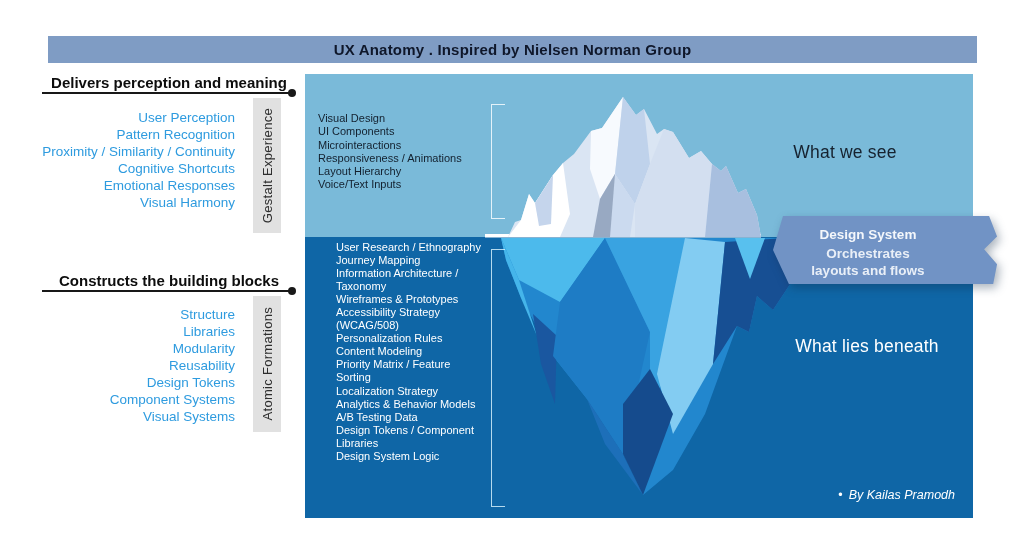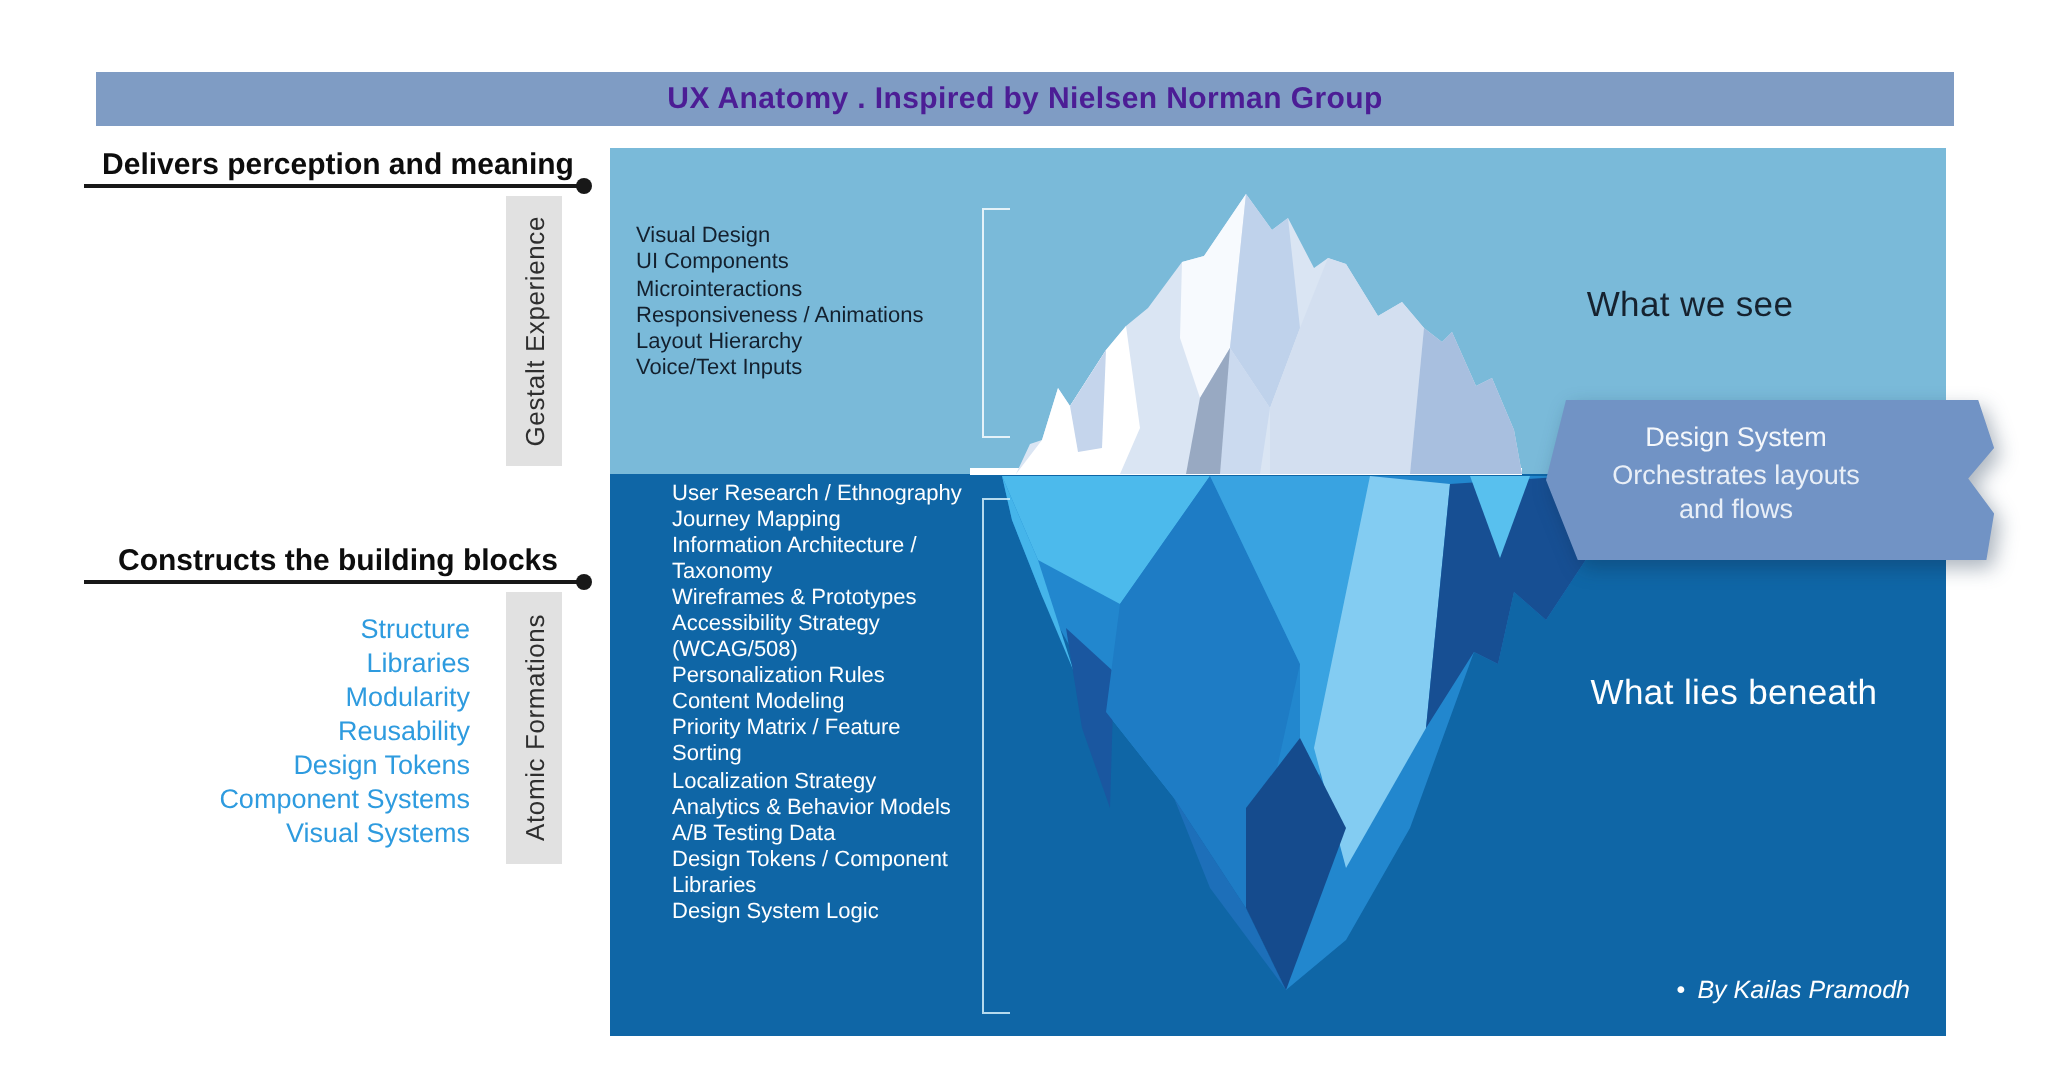--- a/index.html
+++ b/index.html
@@ -1,21 +1,21 @@
 <!DOCTYPE html>
 <html><head>
 <meta charset="utf-8">
 <style>
   html,body{margin:0;padding:0;background:#ffffff;}
   .canvas{position:relative;width:1024px;height:541px;background:#ffffff;overflow:hidden;
           font-family:"Liberation Sans",sans-serif;}
 
   
   .title-bar{position:absolute;left:48px;top:36px;width:929px;height:27px;
-             background:#7F9CC4;color:#4c1d95;font-size:15px;font-weight:700;
+             background:#7F9CC4;color:#0f172a;font-size:15px;font-weight:700;
              display:flex;align-items:center;justify-content:center;letter-spacing:.2px;}
 
   
   .sec-heading{position:absolute;left:42px;width:254px;text-align:center;
                font-size:15px;font-weight:600;color:#0d0d0d;}
   .rule{position:absolute;left:42px;width:252px;height:2px;background:#181818;}
   .rule::after{content:"";position:absolute;right:-2px;top:-3px;width:8px;height:8px;
                border-radius:50%;background:#181818;}
   .blue-list{position:absolute;left:20px;width:215px;text-align:right;
              color:#2E9BDF;font-size:13.5px;line-height:17px;}
@@ -43,39 +43,47 @@
 
   .zone-label{position:absolute;font-size:17.5px;letter-spacing:.2px;text-align:center;}
   .zone-above{left:465px;top:68px;width:150px;color:#16222f;}
   .zone-below{left:462px;top:262px;width:200px;color:#ffffff;}
 
   .credit{position:absolute;right:18px;top:414px;color:#ffffff;font-size:12.5px;
           font-style:italic;}
   .credit .bullet{font-style:normal;margin-right:6px;}
 
   
-  .ribbon-wrap{position:absolute;left:773px;top:200px;width:227px;height:80px;
-               filter:drop-shadow(3px 4px 5px rgba(15,40,70,.35));z-index:5;}
+  .ribbon-wrap{position:absolute;left:773px;top:216px;width:227px;height:68px;
+               filter:drop-shadow(3px 4px 5px rgba(15,40,70,.35));z-index:5;font-weight:bold;}
   .ribbon{width:100%;height:100%;background:#7193C5;
           clip-path:polygon(4.4% 0,95.2% 0,98.7% 30%,93% 49%,98.7% 71%,97% 100%,7% 100%,0 50%);}
   .ribbon-text{position:absolute;left:0;top:10px;width:190px;text-align:center;color:#ffffff;}
   .ribbon-title{font-size:13.5px;line-height:17px;color:#F4F7FB;}
   .ribbon-sub{font-size:13.5px;line-height:16.5px;color:#E9EFF7;margin:3px auto 16px;width:124px;}
 </style>
 </head>
 <body>
 
 <div class="canvas">
 
   <div class="title-bar">
     <span>UX Anatomy . Inspired by Nielsen Norman Group</span>
   </div>
 
   <div class="sec-heading" style="top:74px;">Delivers perception and meaning</div>
   <div class="rule" style="top:92px;"></div>
+  <div class="blue-list" style="top:109px;">
+      <div class="li">User Perception</div>
+      <div class="li">Pattern Recognition</div>
+      <div class="li">Proximity / Similarity / Continuity</div>
+      <div class="li">Cognitive Shortcuts</div>
+      <div class="li">Emotional Responses</div>
+      <div class="li">Visual Harmony</div>
+    </div>
   <div class="vbox" style="top:98px;height:135px;">
     <span>Gestalt Experience</span>
   </div>
 
   <div class="sec-heading" style="top:272px;">Constructs the building blocks</div>
   <div class="rule" style="top:290px;"></div>
   <div class="blue-list" style="top:306px;">
       <div class="li">Structure</div>
       <div class="li">Libraries</div>
       <div class="li">Modularity</div>

